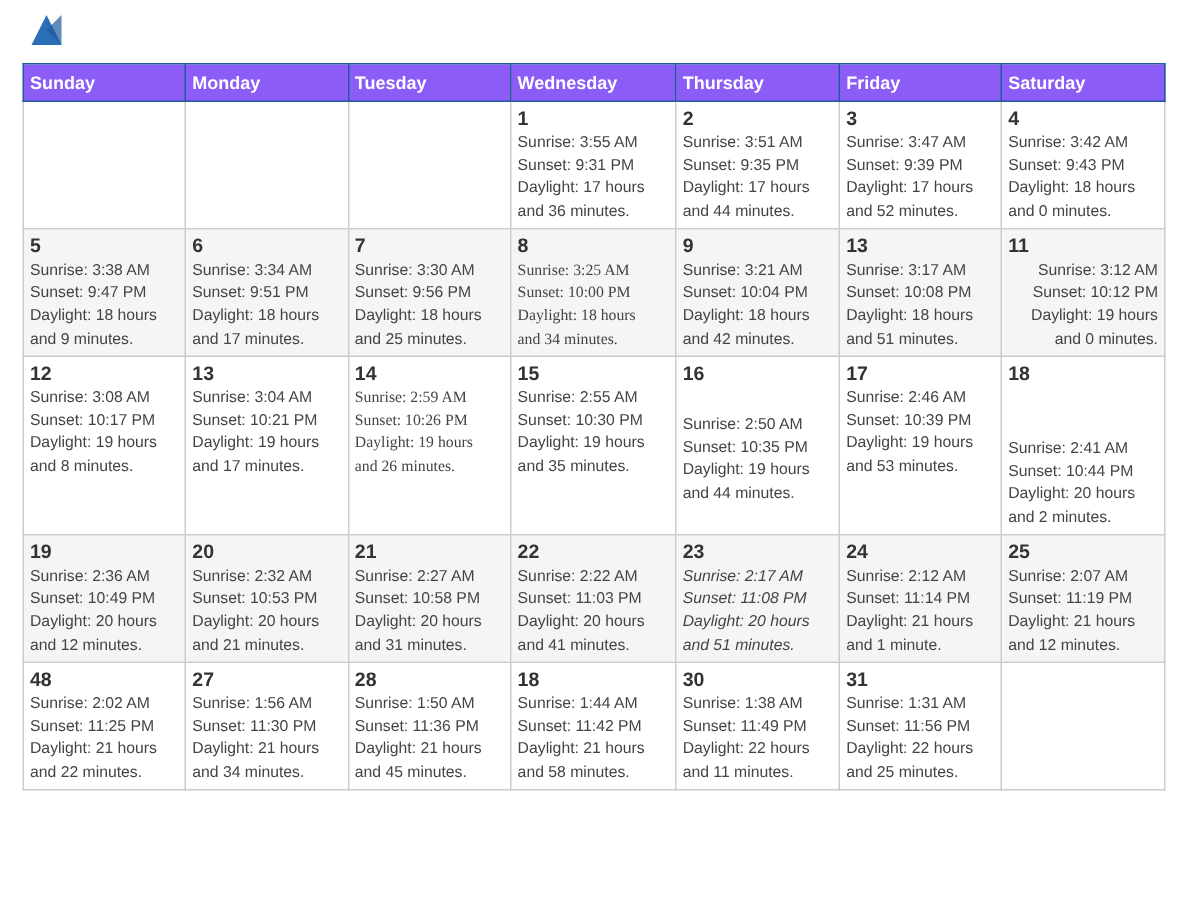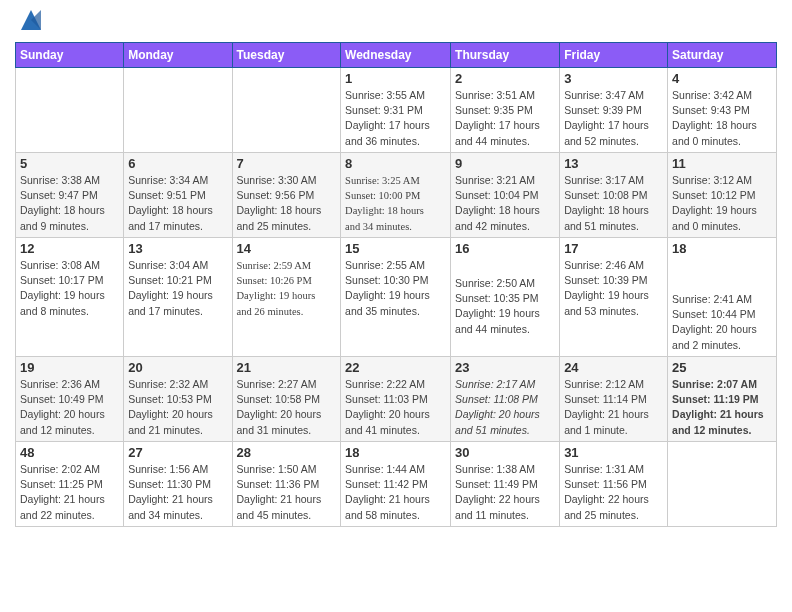--- a/index.html
+++ b/index.html
@@ -203,21 +203,21 @@
           </td>
           <td>
             <span class="day-num">13</span>
             <div class="day-info" style="white-space: pre-line;">Sunrise: 3:17 AM
 Sunset: 10:08 PM
 Daylight: 18 hours
 and 51 minutes.</div>
           </td>
           <td>
             <span class="day-num">11</span>
-            <div class="day-info" style="white-space: pre-line;">Sunrise: 3:12 AM
+            <div class="day-info" style="white-space: pre-line; text-align: right;">Sunrise: 3:12 AM
 Sunset: 10:12 PM
 Daylight: 19 hours
 and 0 minutes.</div>
           </td>
         </tr>
         <tr>
           <td>
             <span class="day-num">12</span>
             <div class="day-info" style="white-space: pre-line;">Sunrise: 3:08 AM
 Sunset: 10:17 PM
@@ -305,21 +305,21 @@
           </td>
           <td>
             <span class="day-num">24</span>
             <div class="day-info" style="white-space: pre-line;">Sunrise: 2:12 AM
 Sunset: 11:14 PM
 Daylight: 21 hours
 and 1 minute.</div>
           </td>
           <td>
             <span class="day-num">25</span>
-            <div class="day-info" style="white-space: pre-line; font-weight: bold;">Sunrise: 2:07 AM
+            <div class="day-info" style="white-space: pre-line;">Sunrise: 2:07 AM
 Sunset: 11:19 PM
 Daylight: 21 hours
 and 12 minutes.</div>
           </td>
         </tr>
         <tr>
           <td>
             <span class="day-num">48</span>
             <div class="day-info" style="white-space: pre-line;">Sunrise: 2:02 AM
 Sunset: 11:25 PM

